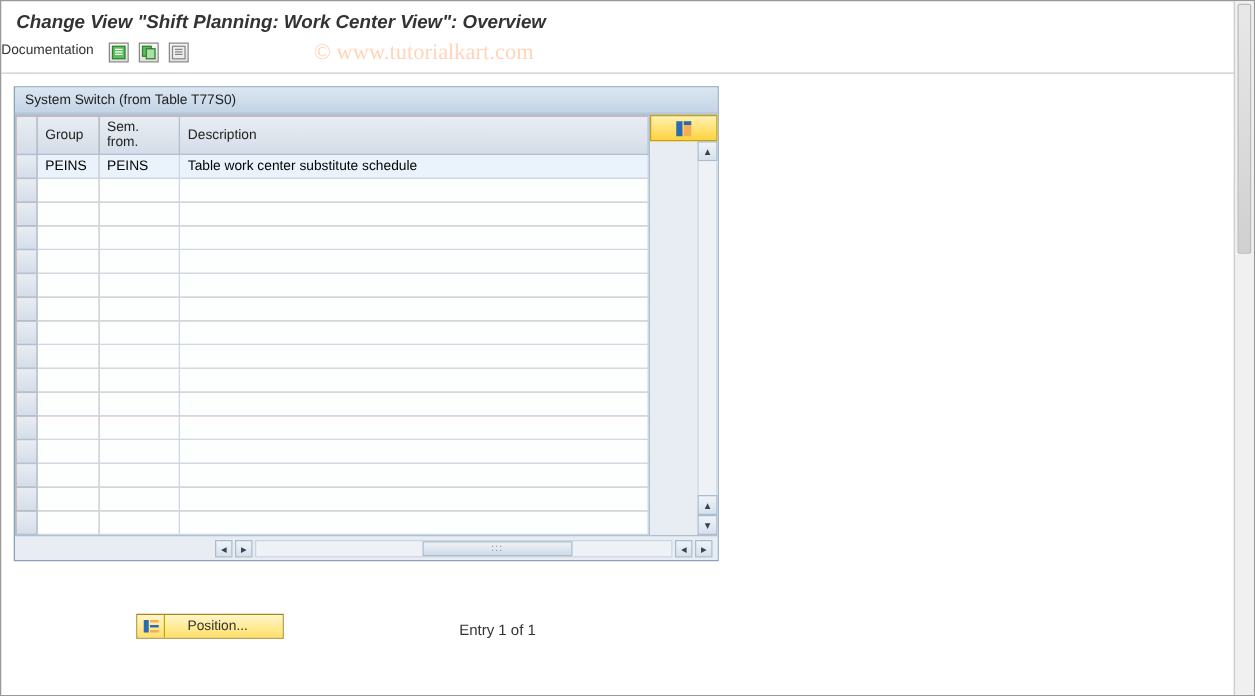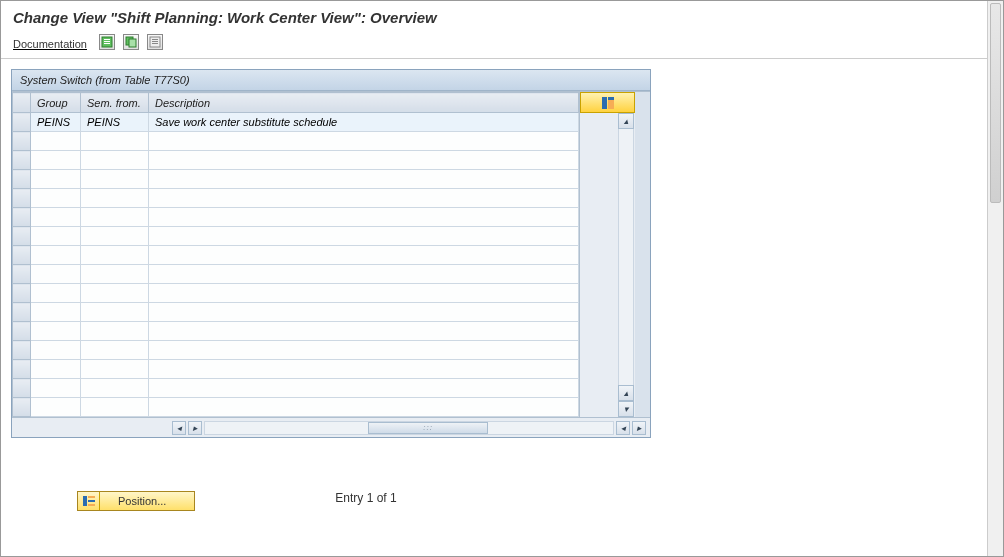--- a/index.html
+++ b/index.html
@@ -20,27 +20,26 @@
       position: relative;
     }
     .title-bar {
       padding: 8px 12px 4px;
       font-size: 15px;
       font-weight: bold;
       font-style: italic;
       color: #333;
     }
     .toolbar {
-      padding: 4px 12px 8px;
+      padding: 4px 0 8px;
       border-bottom: 1px solid #ccc;
       display: flex;
-      align-items: flex-end;
+      align-items: flex-start;
       gap: 8px;
       position: relative;
-      text-decoration: underline;
     }
     .toolbar .doc-link {
       color: #333;
       font-size: 11px;
       margin-right: 4px;
     }
     .tb-icon {
       width: 16px;
       height: 16px;
       display: inline-flex;
@@ -58,24 +57,23 @@
       font-size: 18px;
       color: rgba(255,160,100,0.45);
       font-family: Georgia, serif;
       pointer-events: none;
       z-index: 50;
     }
     .content-area {
       padding: 10px;
     }
     .table-container {
-      width: 640px;
+      width: 564px;
       border: 1px solid #8aa3bd;
       background: #eef2f6;
-      font-style: italic;
     }
     .table-title {
       background: linear-gradient(#dbe6f1,#c3d4e6);
       border-bottom: 1px solid #9fb4c9;
       padding: 4px 8px;
       font-size: 11px;
       color: #222;
     }
     .grid-wrap {
       display: flex;
@@ -177,22 +175,22 @@
       background: linear-gradient(#eef2f6,#cfdbe8);
       border:1px solid #a9bdd0;
       display:flex;align-items:center;justify-content:center;
       color:#789;font-size:8px;letter-spacing:1px;
     }
     .footer-row {
       position: absolute;
       left: 0; right: 0;
       top: 490px;
       display:flex;
-      align-items:flex-start;
-      padding-left: 76px;
+      align-items:flex-end;
+      padding-left: 108px;
       gap: 140px;
     }
     .position-btn {
       display:flex;align-items:center;
       border:1px solid #a8861f;
       height: 20px;
       cursor:pointer;
       box-shadow: 0 1px 0 #fff inset;
     }
     .position-btn .icon-part{
@@ -250,20 +248,21 @@
     <span class="tb-icon">
       <svg viewBox="0 0 12 12">
           <rect x="1" y="1" width="10" height="10" fill="#eee" stroke="#888"></rect>
           <rect x="3" y="3" width="6" height="1" fill="#888"></rect>
           <rect x="3" y="5" width="6" height="1" fill="#888"></rect>
           <rect x="3" y="7" width="6" height="1" fill="#888"></rect>
         </svg>
     </span>
   </div>
 
+  <div class="watermark">© www.tutorialkart.com</div>
 
   <div class="content-area">
     <div class="table-container">
       <div class="table-title">System Switch (from Table T77S0)</div>
 
       <div class="grid-wrap">
         <table class="grid">
           <colgroup>
             <col class="col-sel">
               <col class="col-group">
@@ -276,21 +275,21 @@
               <th>Group</th>
               <th>Sem. from.</th>
               <th>Description</th>
             </tr>
           </thead>
           <tbody id="grid-body">
               <tr>
                 <td class="sel-handle"></td>
                 <td>PEINS</td>
                 <td>PEINS</td>
-                <td>Save work center substitute schedule</td>
+                <td>Table work center substitute schedule</td>
               </tr>
               <tr>
                 <td class="sel-handle"></td>
                 <td></td>
                 <td></td>
                 <td></td>
               </tr>
               <tr>
                 <td class="sel-handle"></td>
                 <td></td>

